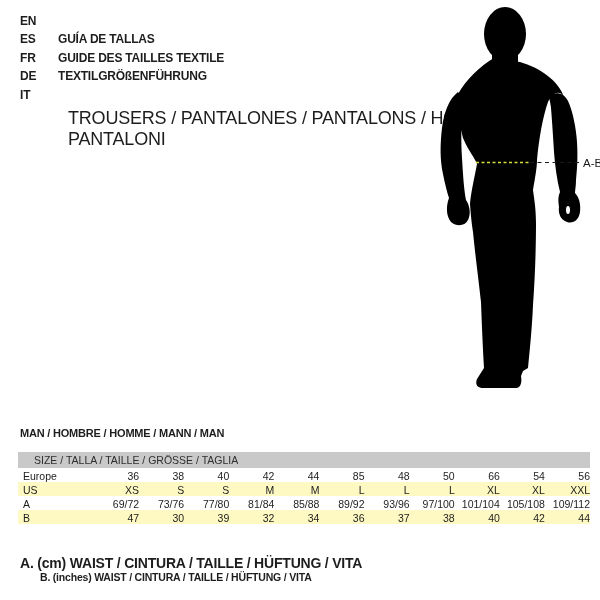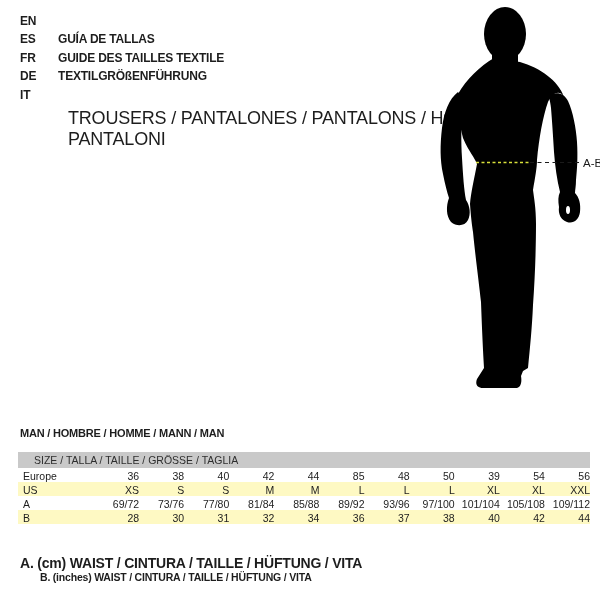--- a/index.html
+++ b/index.html
@@ -133,21 +133,21 @@
     <div class="trow">
       <div class="tlabel">Europe</div>
       <div class="tcell">36</div>
       <div class="tcell">38</div>
       <div class="tcell">40</div>
       <div class="tcell">42</div>
       <div class="tcell">44</div>
       <div class="tcell">85</div>
       <div class="tcell">48</div>
       <div class="tcell">50</div>
-      <div class="tcell">39</div>
+      <div class="tcell">66</div>
       <div class="tcell">54</div>
       <div class="tcell">56</div>
     </div>
 
     <div class="trow stripe">
       <div class="tlabel">US</div>
       <div class="tcell">XS</div>
       <div class="tcell">S</div>
       <div class="tcell">S</div>
       <div class="tcell">M</div>
@@ -170,23 +170,23 @@
       <div class="tcell">89/92</div>
       <div class="tcell">93/96</div>
       <div class="tcell">97/100</div>
       <div class="tcell">101/104</div>
       <div class="tcell">105/108</div>
       <div class="tcell">109/112</div>
     </div>
 
     <div class="trow stripe">
       <div class="tlabel">B</div>
-      <div class="tcell">28</div>
+      <div class="tcell">47</div>
       <div class="tcell">30</div>
-      <div class="tcell">31</div>
+      <div class="tcell">39</div>
       <div class="tcell">32</div>
       <div class="tcell">34</div>
       <div class="tcell">36</div>
       <div class="tcell">37</div>
       <div class="tcell">38</div>
       <div class="tcell">40</div>
       <div class="tcell">42</div>
       <div class="tcell">44</div>
     </div>
   </div>

